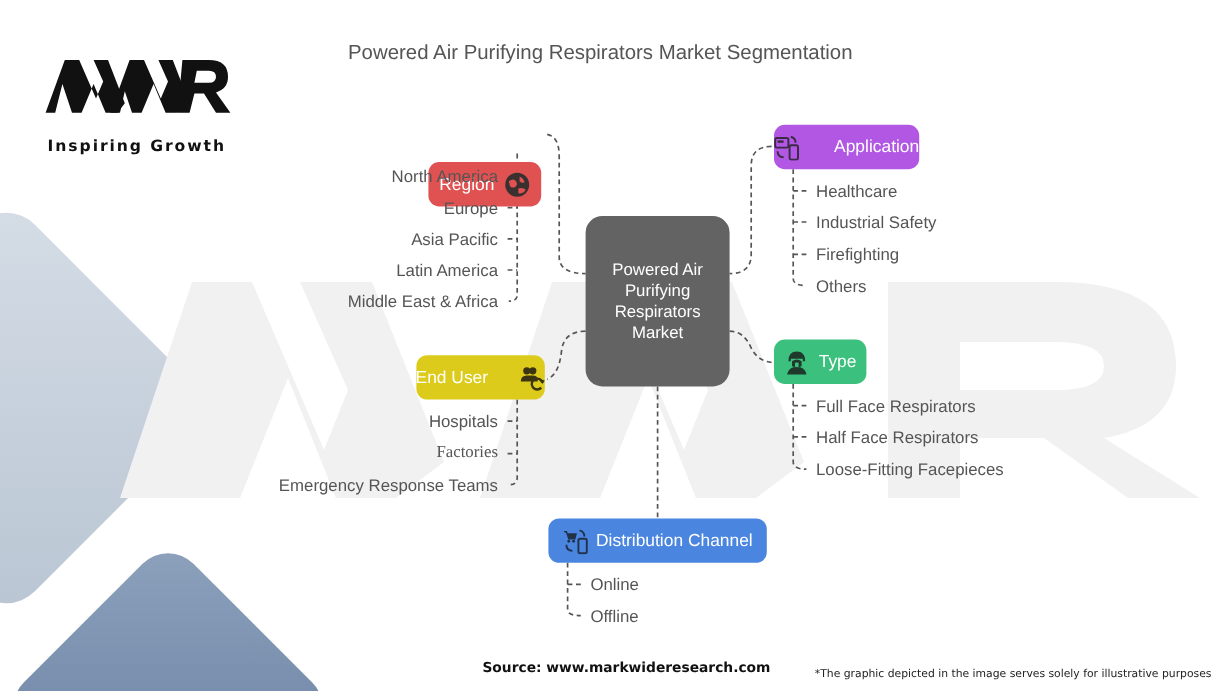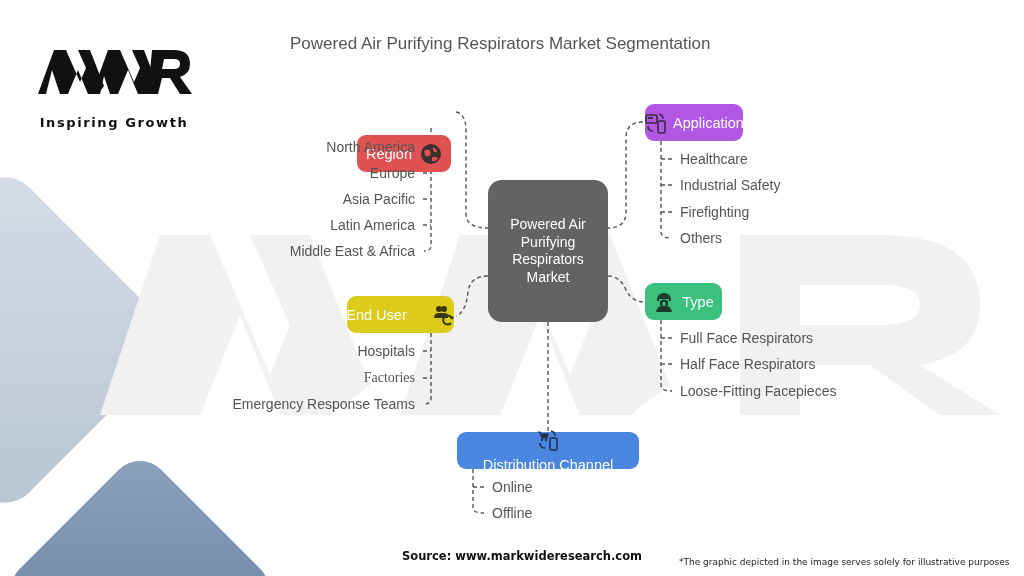--- a/index.html
+++ b/index.html
@@ -36,21 +36,21 @@
   .node { position: absolute; border-radius: 9px; display: flex; align-items: center;
     color: #fff; font-size: 14.5px; white-space: nowrap; }
   .node .lbl { display: inline-block; }
   .node .ico { display: inline-flex; width: 22px; height: 22px; }
 
   #center-node { left: 488px; top: 180px; width: 120px; height: 142px; background: #636363;
     border-radius: 14px; justify-content: center; text-align: center; white-space: normal;
     font-size: 14px; line-height: 17.5px; padding: 0 8px; }
 
   #node-region { left: 357px; top: 91px; width: 94px; height: 37px; background: #e05252; justify-content: center; gap: 8px; margin-top: 44px; }
-  #node-application { left: 645px; top: 104px; width: 98px; height: 37px; background: #b157e3; justify-content: flex-start; gap: 6px; }
+  #node-application { left: 645px; top: 104px; width: 121px; height: 37px; background: #b157e3; justify-content: space-between; gap: 6px; }
   #node-type { left: 645px; top: 283px; width: 77px; height: 37px; background: #3cc07d; justify-content: center; gap: 7px; }
   #node-enduser { left: 347px; top: 296px; width: 107px; height: 37px; background: #dccb1a; justify-content: center; gap: 26px; }
   #node-distribution { left: 457px; top: 432px; width: 182px; height: 37px; background: #4a85e0; justify-content: center; gap: 6px; }
 
   .leaf { position: absolute; font-size: 14px; color: #555; white-space: nowrap; line-height: 16px; }
   .leaf.right-align { text-align: right; }
 
   #source-text { position: absolute; left: 402px; top: 549px; font-family: "DejaVu Sans", sans-serif;
     font-weight: bold; font-size: 11.5px; color: #111; }
   #disclaimer-text { position: absolute; left: 679px; top: 557px; font-family: "DejaVu Sans", sans-serif;
@@ -186,21 +186,21 @@
       <path d="M19,15 A4.5,4.5 0 1 0 18,19" fill="none" stroke="#3a3510" stroke-width="2"></path>
       <polygon points="17,12 21,13 19,16" fill="#3a3510"></polygon>
     </svg>
   </span>
 </div>
 
 <div class="leaf right-align" style="right:609px; top:343px;">Hospitals</div>
 <div class="leaf right-align" style="right:609px; top:370px;font-family:Liberation Serif, serif;">Factories</div>
 <div class="leaf right-align" style="right:609px; top:396px;">Emergency Response Teams</div>
 
-<div class="node" id="node-distribution" style="background: rgb(74, 133, 224); flex-direction: column;">
+<div class="node" id="node-distribution" style="background: rgb(74, 133, 224);">
   <span class="ico">
     <svg width="22" height="22" viewBox="0 0 22 22">
       <path d="M1,3 L3,3 L5,9 L10,9 L11,5 L4,5" fill="#22324a" stroke="#22324a" stroke-width="1.2"></path>
       <circle cx="5" cy="11" r="1.2" fill="#22324a"></circle>
       <circle cx="9" cy="11" r="1.2" fill="#22324a"></circle>
       <rect x="13" y="9" width="7" height="12" rx="1.5" fill="none" stroke="#22324a" stroke-width="1.6"></rect>
       <path d="M14,2 Q18,3 18,7" fill="none" stroke="#22324a" stroke-width="1.6"></path>
       <path d="M3,14 Q3,19 8,19" fill="none" stroke="#22324a" stroke-width="1.6"></path>
     </svg>
   </span>

